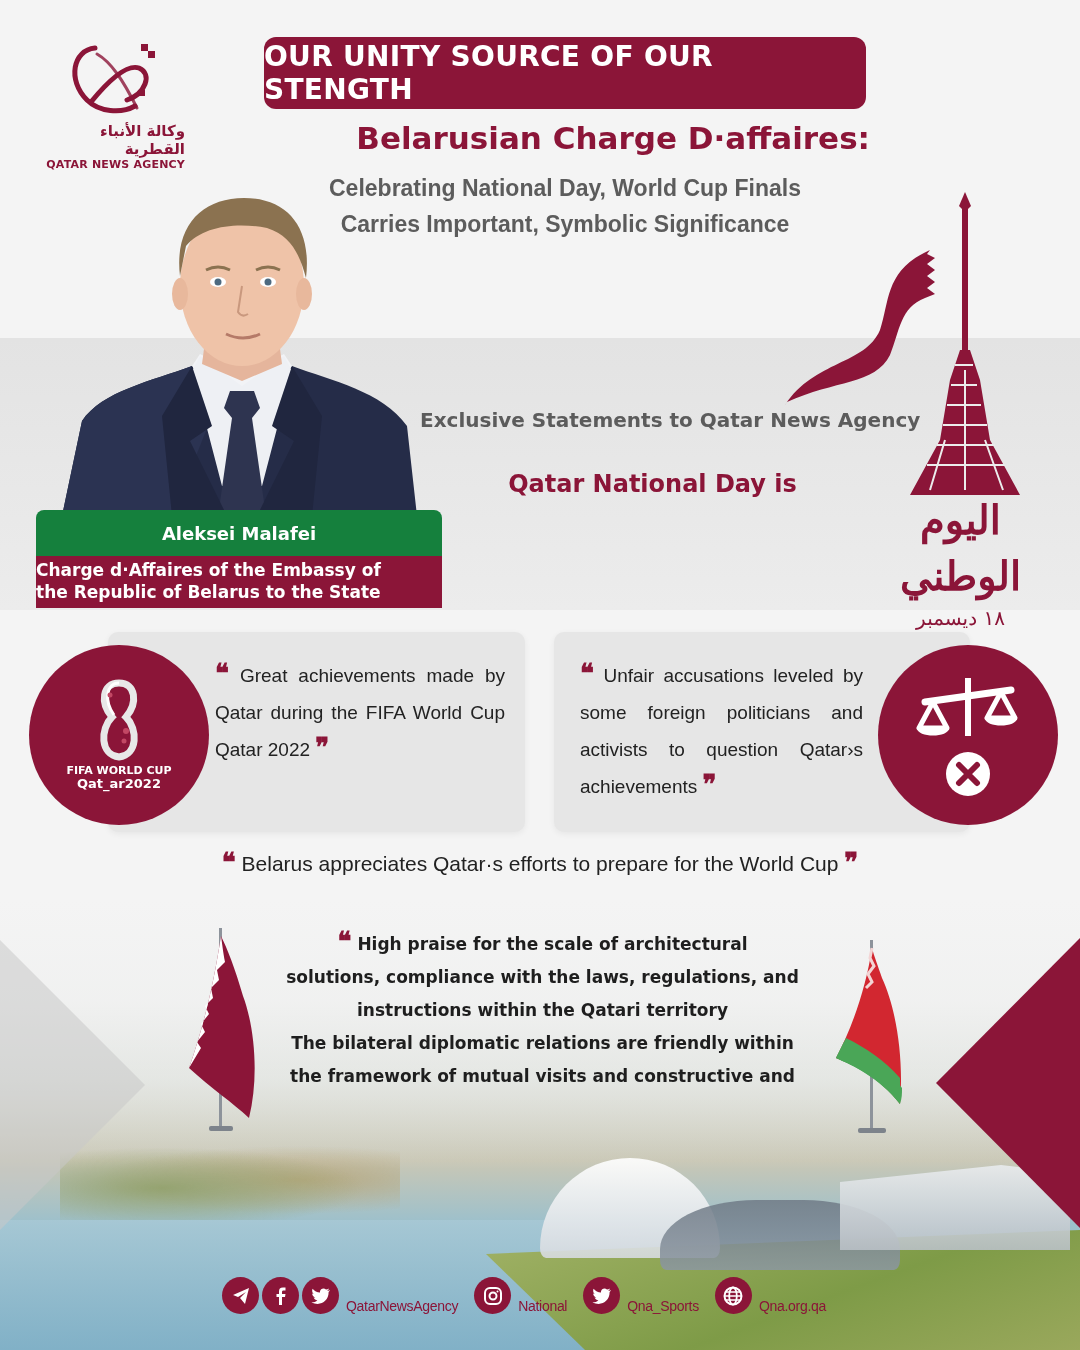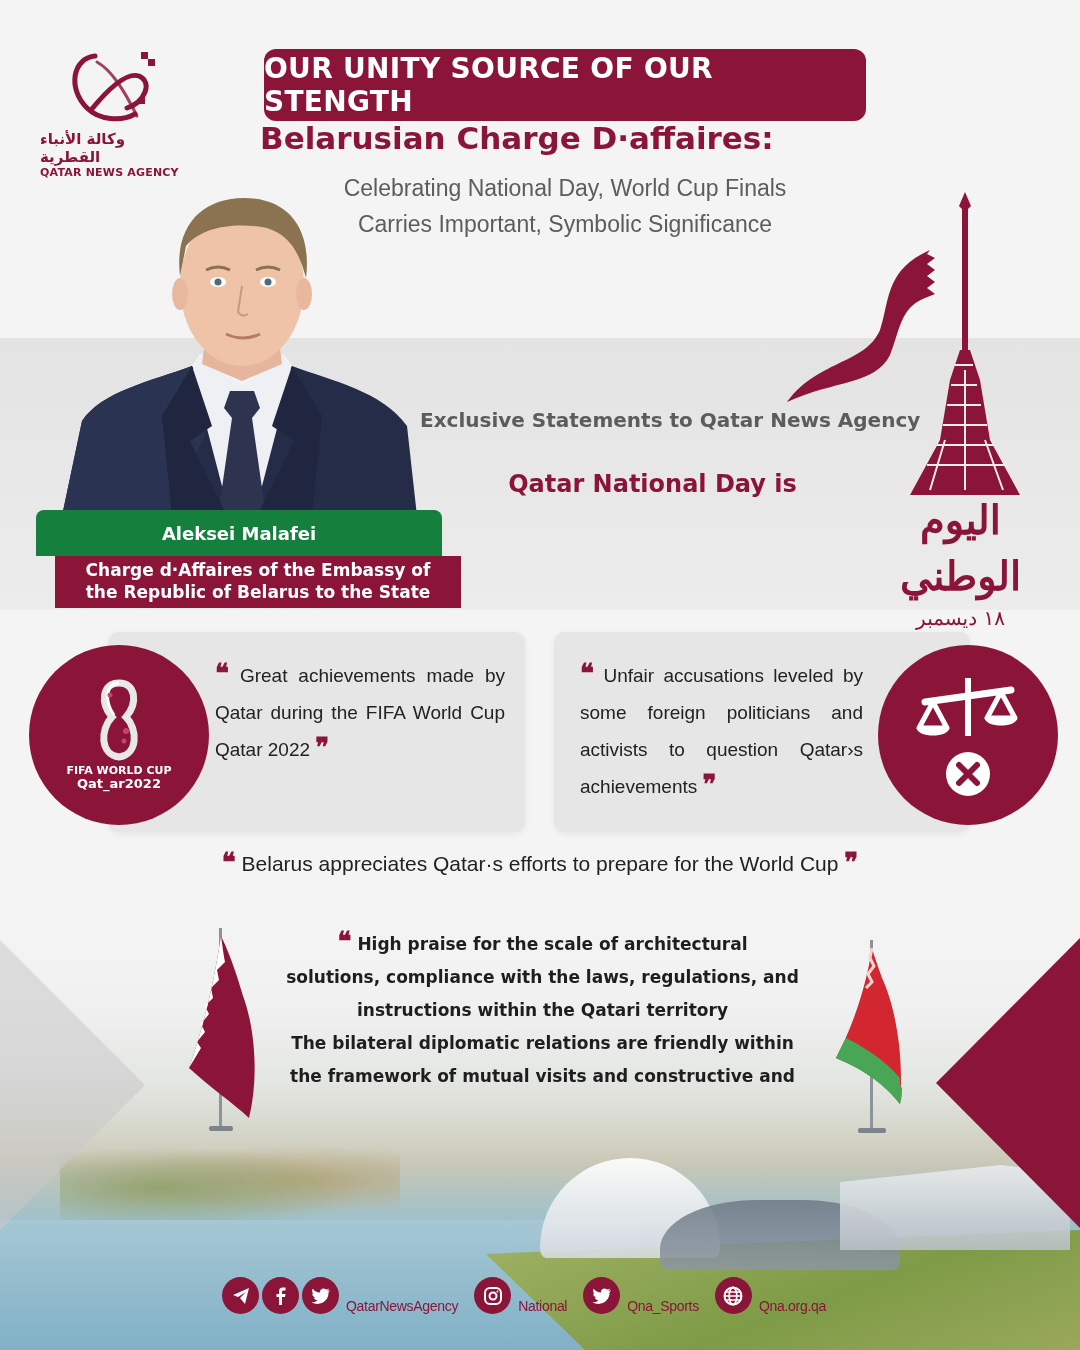--- a/index.html
+++ b/index.html
@@ -66,60 +66,59 @@
     clip-path: polygon(0 0, 100% 50%, 0 100%);
   }
   
   .tri-right {
     position: absolute; left: 936px; top: 938px; width: 144px; height: 290px;
     background: #8b1538;
     clip-path: polygon(100% 0, 0 50%, 100% 100%);
   }
 
   
-  .logo { position: absolute; left: 40px; top: 48px; width: 145px; height: 125px; text-align: left; }
+  .logo { position: absolute; left: 40px; top: 40px; width: 145px; height: 125px; text-align: right; }
   .logo svg { display: block; margin: 0 auto; }
   .logo .ar { font-size: 15px; color: #8b1538; font-weight: bold; margin-top: 6px; direction: rtl; }
   .logo .en { font-size: 11px; color: #8b1538; font-weight: bold; letter-spacing: .2px; }
 
   
   .banner {
     position: absolute; left: 264px; top: 37px; width: 602px; height: 72px;
     background: #8b1538; border-radius: 12px;
     color: #fff; font-weight: bold; font-size: 28px; letter-spacing: .3px;
     display: flex; align-items: center; justify-content: center;
     font-family: "DejaVu Sans", sans-serif;
-    margin-top: 12px;
   }
   .title {
-    position: absolute; left: 260px; top: 120px; width: 610px; text-align: left;
+    position: absolute; left: 260px; top: 120px; width: 610px; text-align: right;
     color: #8b1538; font-weight: bold; font-size: 31px;
   }
   .subtitle {
     position: absolute; left: 260px; top: 170px; width: 610px; text-align: center;
     color: #5c5c5c; font-size: 23px; line-height: 36px;
-    font-family: "Liberation Sans", sans-serif; font-weight: normal;
+    font-family: "Liberation Sans", sans-serif; font-weight: bold;
   }
 
   
   .photo {
     position: absolute; left: 62px; top: 186px; width: 360px; height: 330px; overflow: hidden;
   }
 
   
   .namecard-top {
     position: absolute; left: 36px; top: 510px; width: 406px; height: 46px;
     background: #15803d; border-radius: 8px 8px 0 0;
     color: #fff; font-weight: bold; font-size: 18px;
     display: flex; align-items: center; justify-content: center;
   }
   .namecard-bot {
     position: absolute; left: 36px; top: 556px; width: 406px; height: 52px;
     background: #8b1538; color: #fff; font-weight: bold; font-size: 17px;
-    text-align: center; line-height: 22px; padding-top: 3px; margin-left: 19px;
+    line-height: 22px; padding-top: 3px;
   }
 
   .exclusive {
     position: absolute; left: 420px; top: 408px; width: 490px;
     color: #5c5c5c; font-weight: bold; font-size: 20px; white-space: nowrap;
   }
   .pride {
     position: absolute; left: 480px; top: 462px; width: 345px; text-align: center;
     color: #8b1538; font-weight: bold; font-size: 24px; line-height: 44px;
   }

